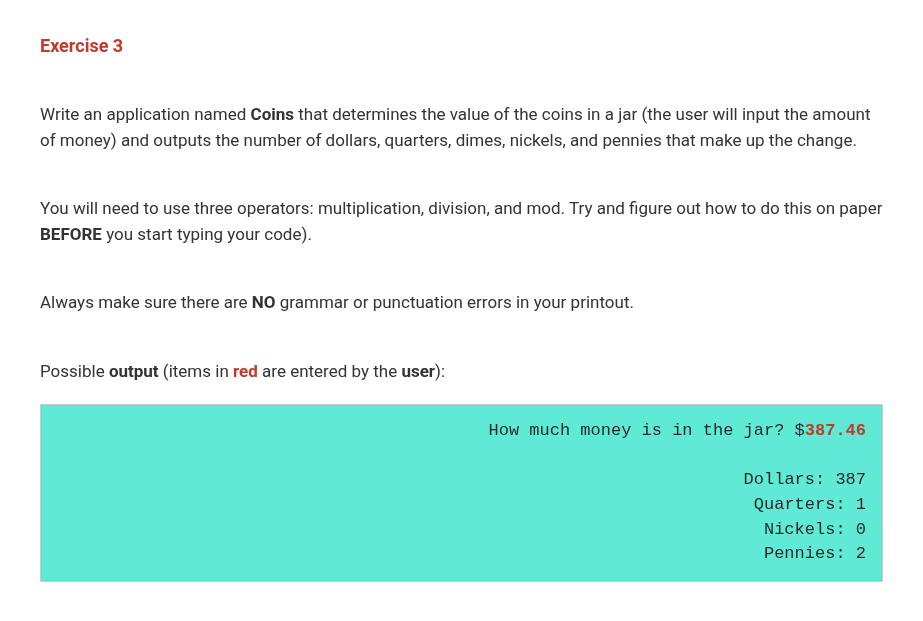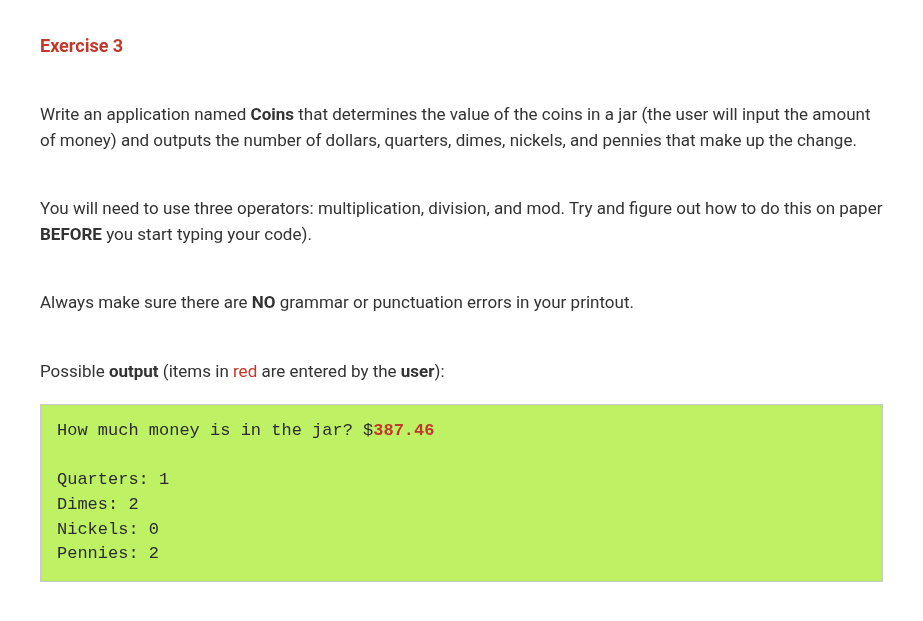--- a/index.html
+++ b/index.html
@@ -25,31 +25,32 @@
     .para {
       margin-bottom: 20px;
       color: #333;
       margin-top: 43px;
     }
     .bold {
       font-weight: 700;
     }
     .red {
       color: #C0392B;
-      font-weight: 400;
+      font-weight: 700;
     }
     .output-box {
       border: 1px solid #ccc;
-      background: #bef264;
+      background: #5eead4;
       padding: 14px 16px;
       font-family: "Courier New", Courier, monospace;
       font-size: 17px;
       line-height: 1.45;
       margin-top: 10px;
       box-shadow: inset 0 0 0 1px rgba(0,0,0,0.03);
+      text-align: right;
     }
     .output-line {
       white-space: pre;
     }
     .spacer-line {
       height: 1.45em;
     }
     .user-input {
       color: #C0392B;
       font-weight: 700;
@@ -72,17 +73,17 @@
   <span>Always make sure there are </span><span class="bold">NO</span><span> grammar or punctuation errors in your printout.</span>
 </p>
 
 <p class="para">
   <span>Possible </span><span class="bold">output</span><span> (items in </span><span class="red">red</span><span> are entered by the </span><span class="bold">user</span><span>):</span>
 </p>
 
 <div class="output-box">
   <div class="output-line"><span>How much money is in the jar? $</span><span class="user-input">387.46</span></div>
   <div class="spacer-line"></div>
+  <div class="output-line">Dollars: 387</div>
   <div class="output-line">Quarters: 1</div>
-  <div class="output-line">Dimes: 2</div>
   <div class="output-line">Nickels: 0</div>
   <div class="output-line">Pennies: 2</div>
 </div>
 
 </body></html>

